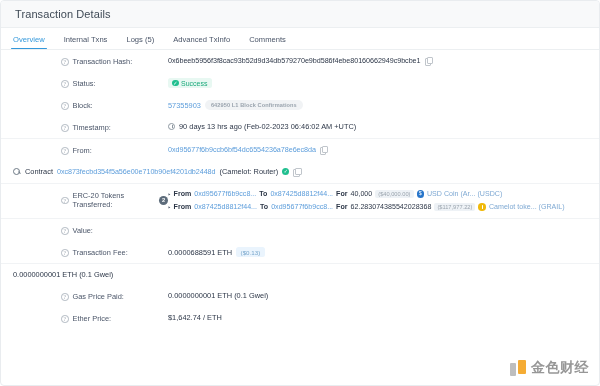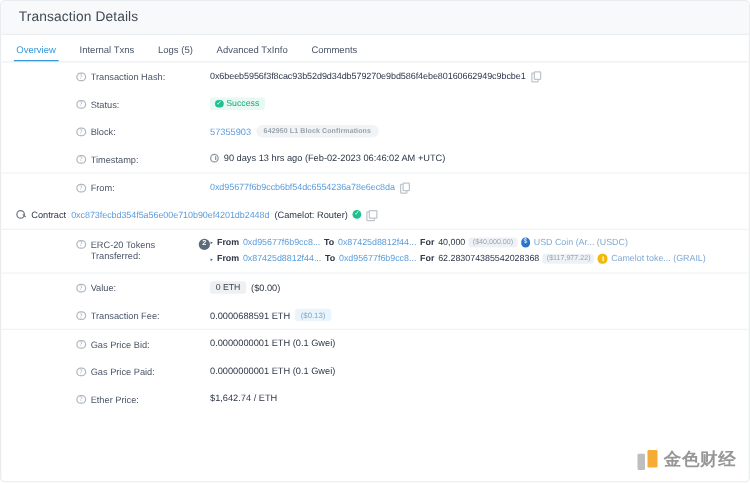--- a/index.html
+++ b/index.html
@@ -76,21 +76,21 @@
     display: flex;
     align-items: flex-start;
     padding: 6px 12px 6px 12px;
     min-height: 22px;
   }
   .row.sep { border-top: 1px solid #f1f3f5; }
   .row-label {
     width: 155px;
     flex: 0 0 155px;
     display: flex;
-    align-items: flex-start;
+    align-items: center;
     gap: 4px;
     color: #4a5568;
     font-size: 7.4px;
     padding-top: 1px;
     padding-left: 48px;
   }
   .row-value {
     flex: 1 1 auto;
     display: flex;
     align-items: center;
@@ -471,42 +471,34 @@
 
         </div>
       </div>
     </div>
 
     <div class="row sep">
       <div class="row-label">
         <span class="q-icon">?</span>
         <span>Value:</span>
       </div>
-      <div class="row-value">
-        <span class="pill-dark">0 ETH</span>
-        <span>($0.00)</span>
-      </div>
     </div>
 
     <div class="row">
       <div class="row-label">
         <span class="q-icon">?</span>
         <span>Transaction Fee:</span>
       </div>
       <div class="row-value">
         <span>0.0000688591 ETH</span>
         <span class="pill-blue">($0.13)</span>
       </div>
     </div>
 
     <div class="row sep">
-      <div class="row-label">
-        <span class="q-icon">?</span>
-        <span>Gas Price Bid:</span>
-      </div>
       <div class="row-value">
         <span>0.0000000001 ETH (0.1 Gwei)</span>
       </div>
     </div>
 
     <div class="row">
       <div class="row-label">
         <span class="q-icon">?</span>
         <span>Gas Price Paid:</span>
       </div>

